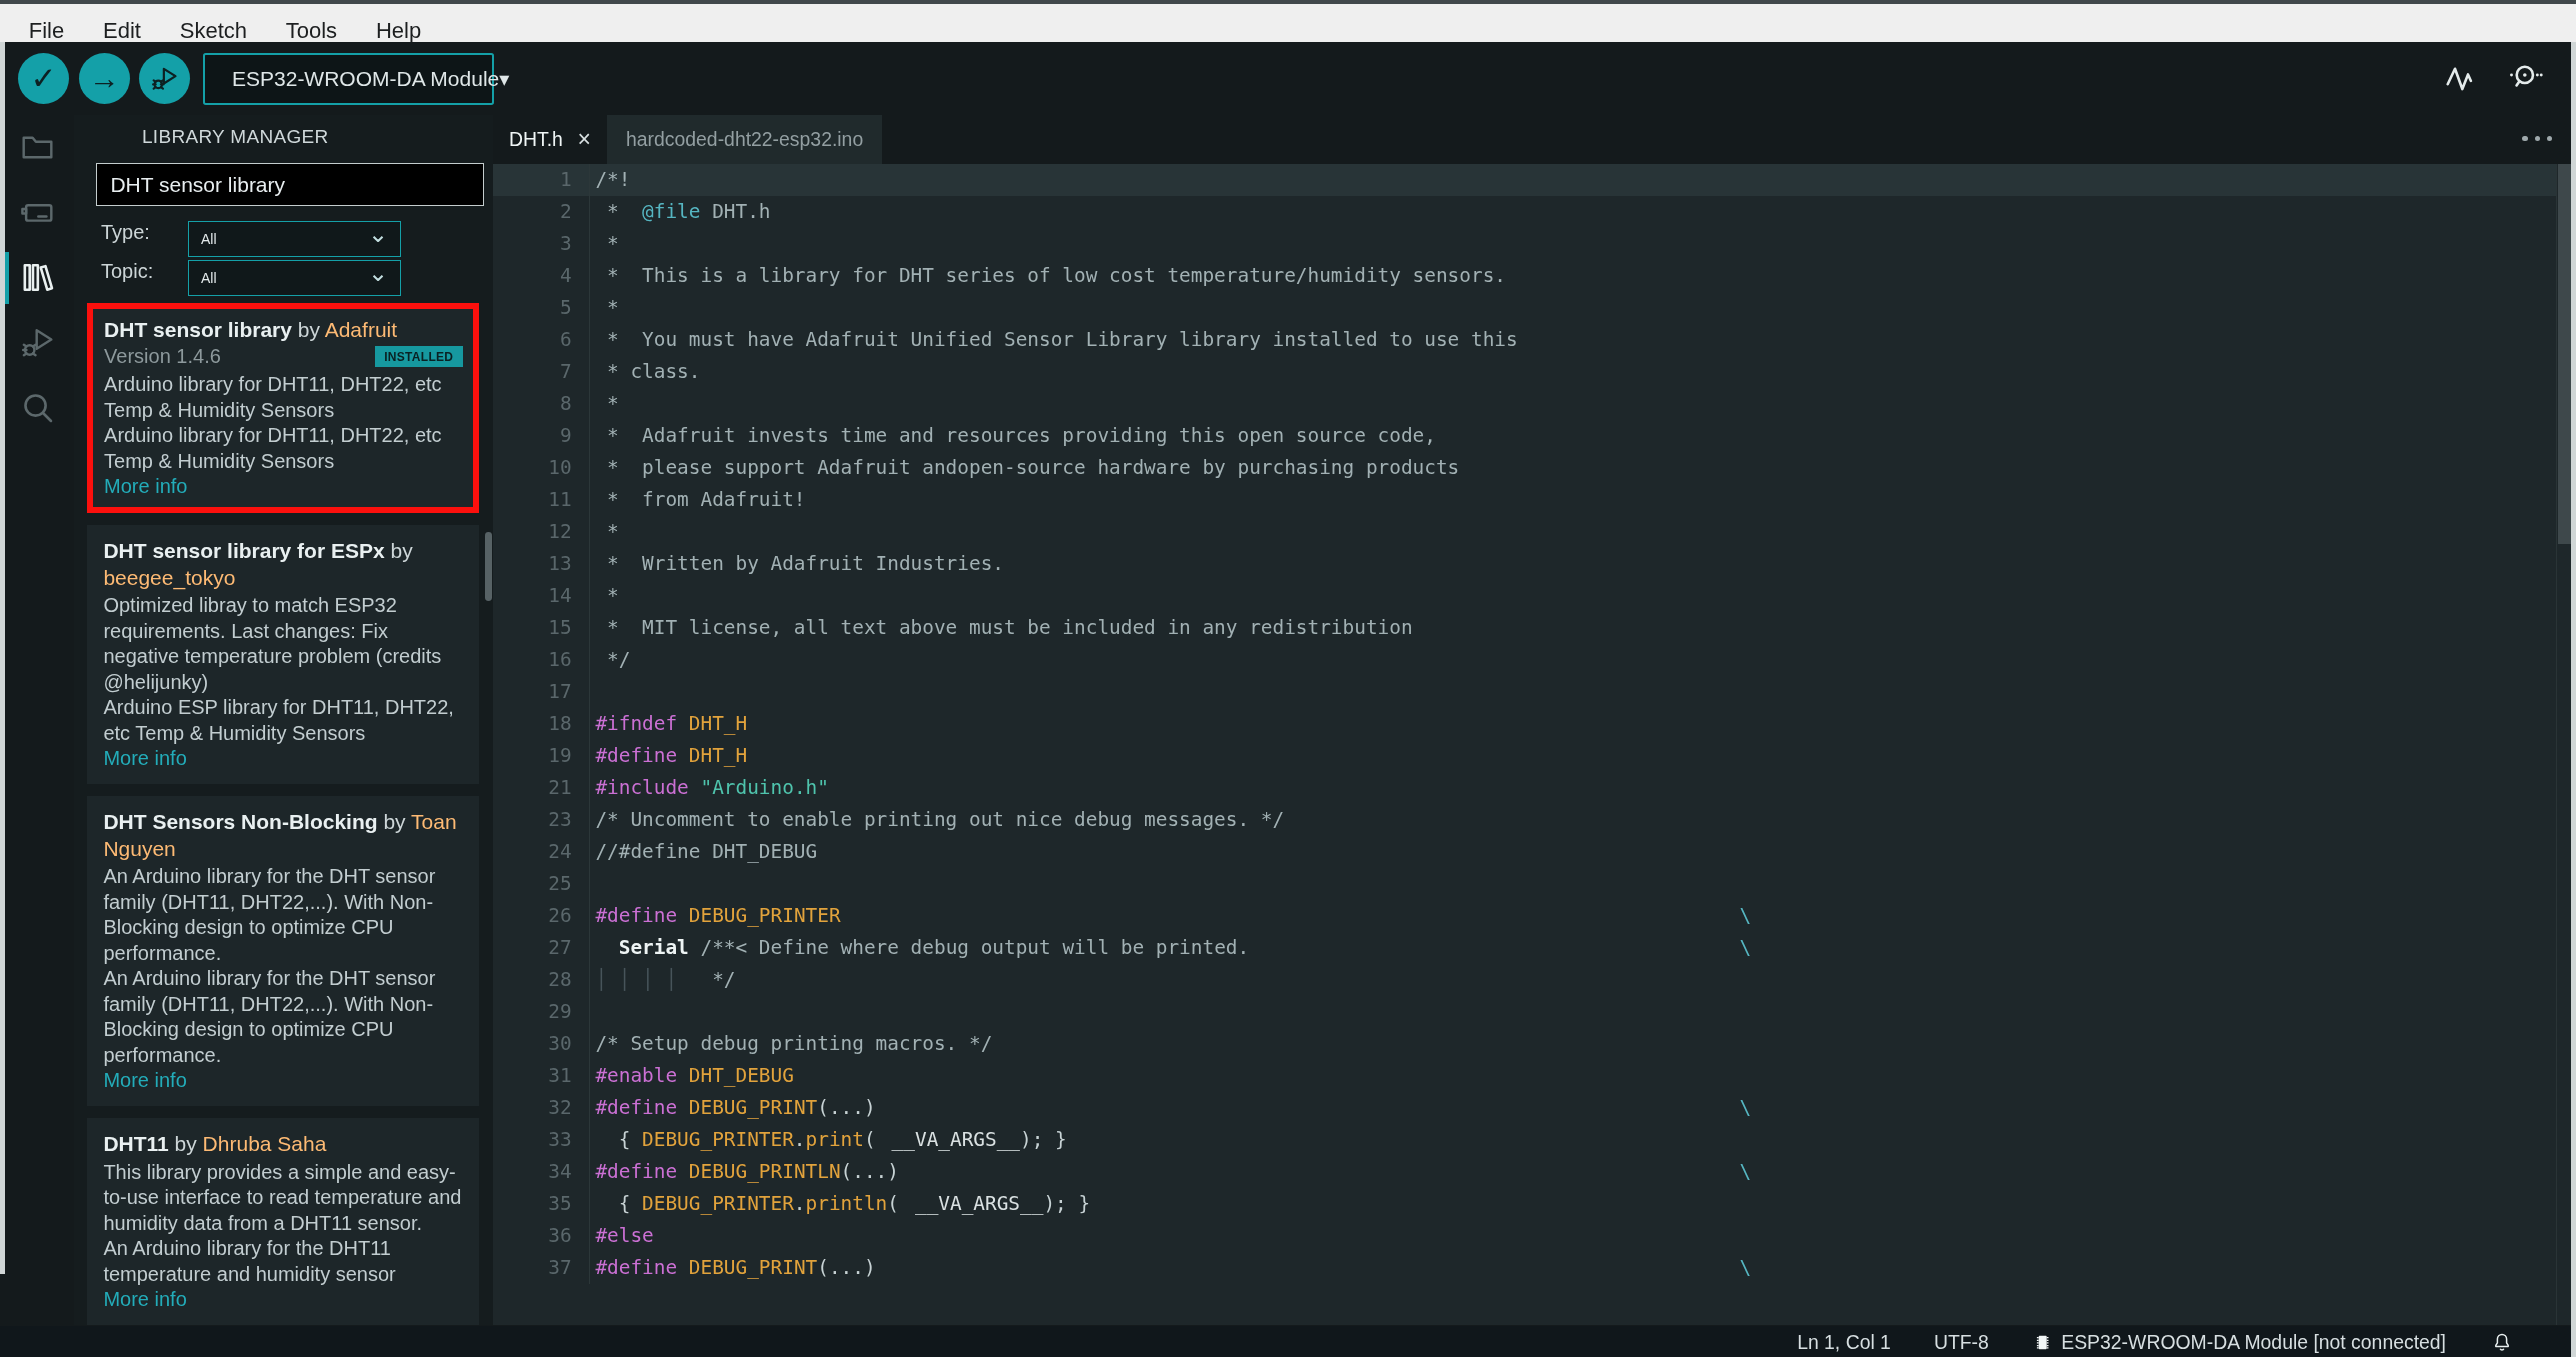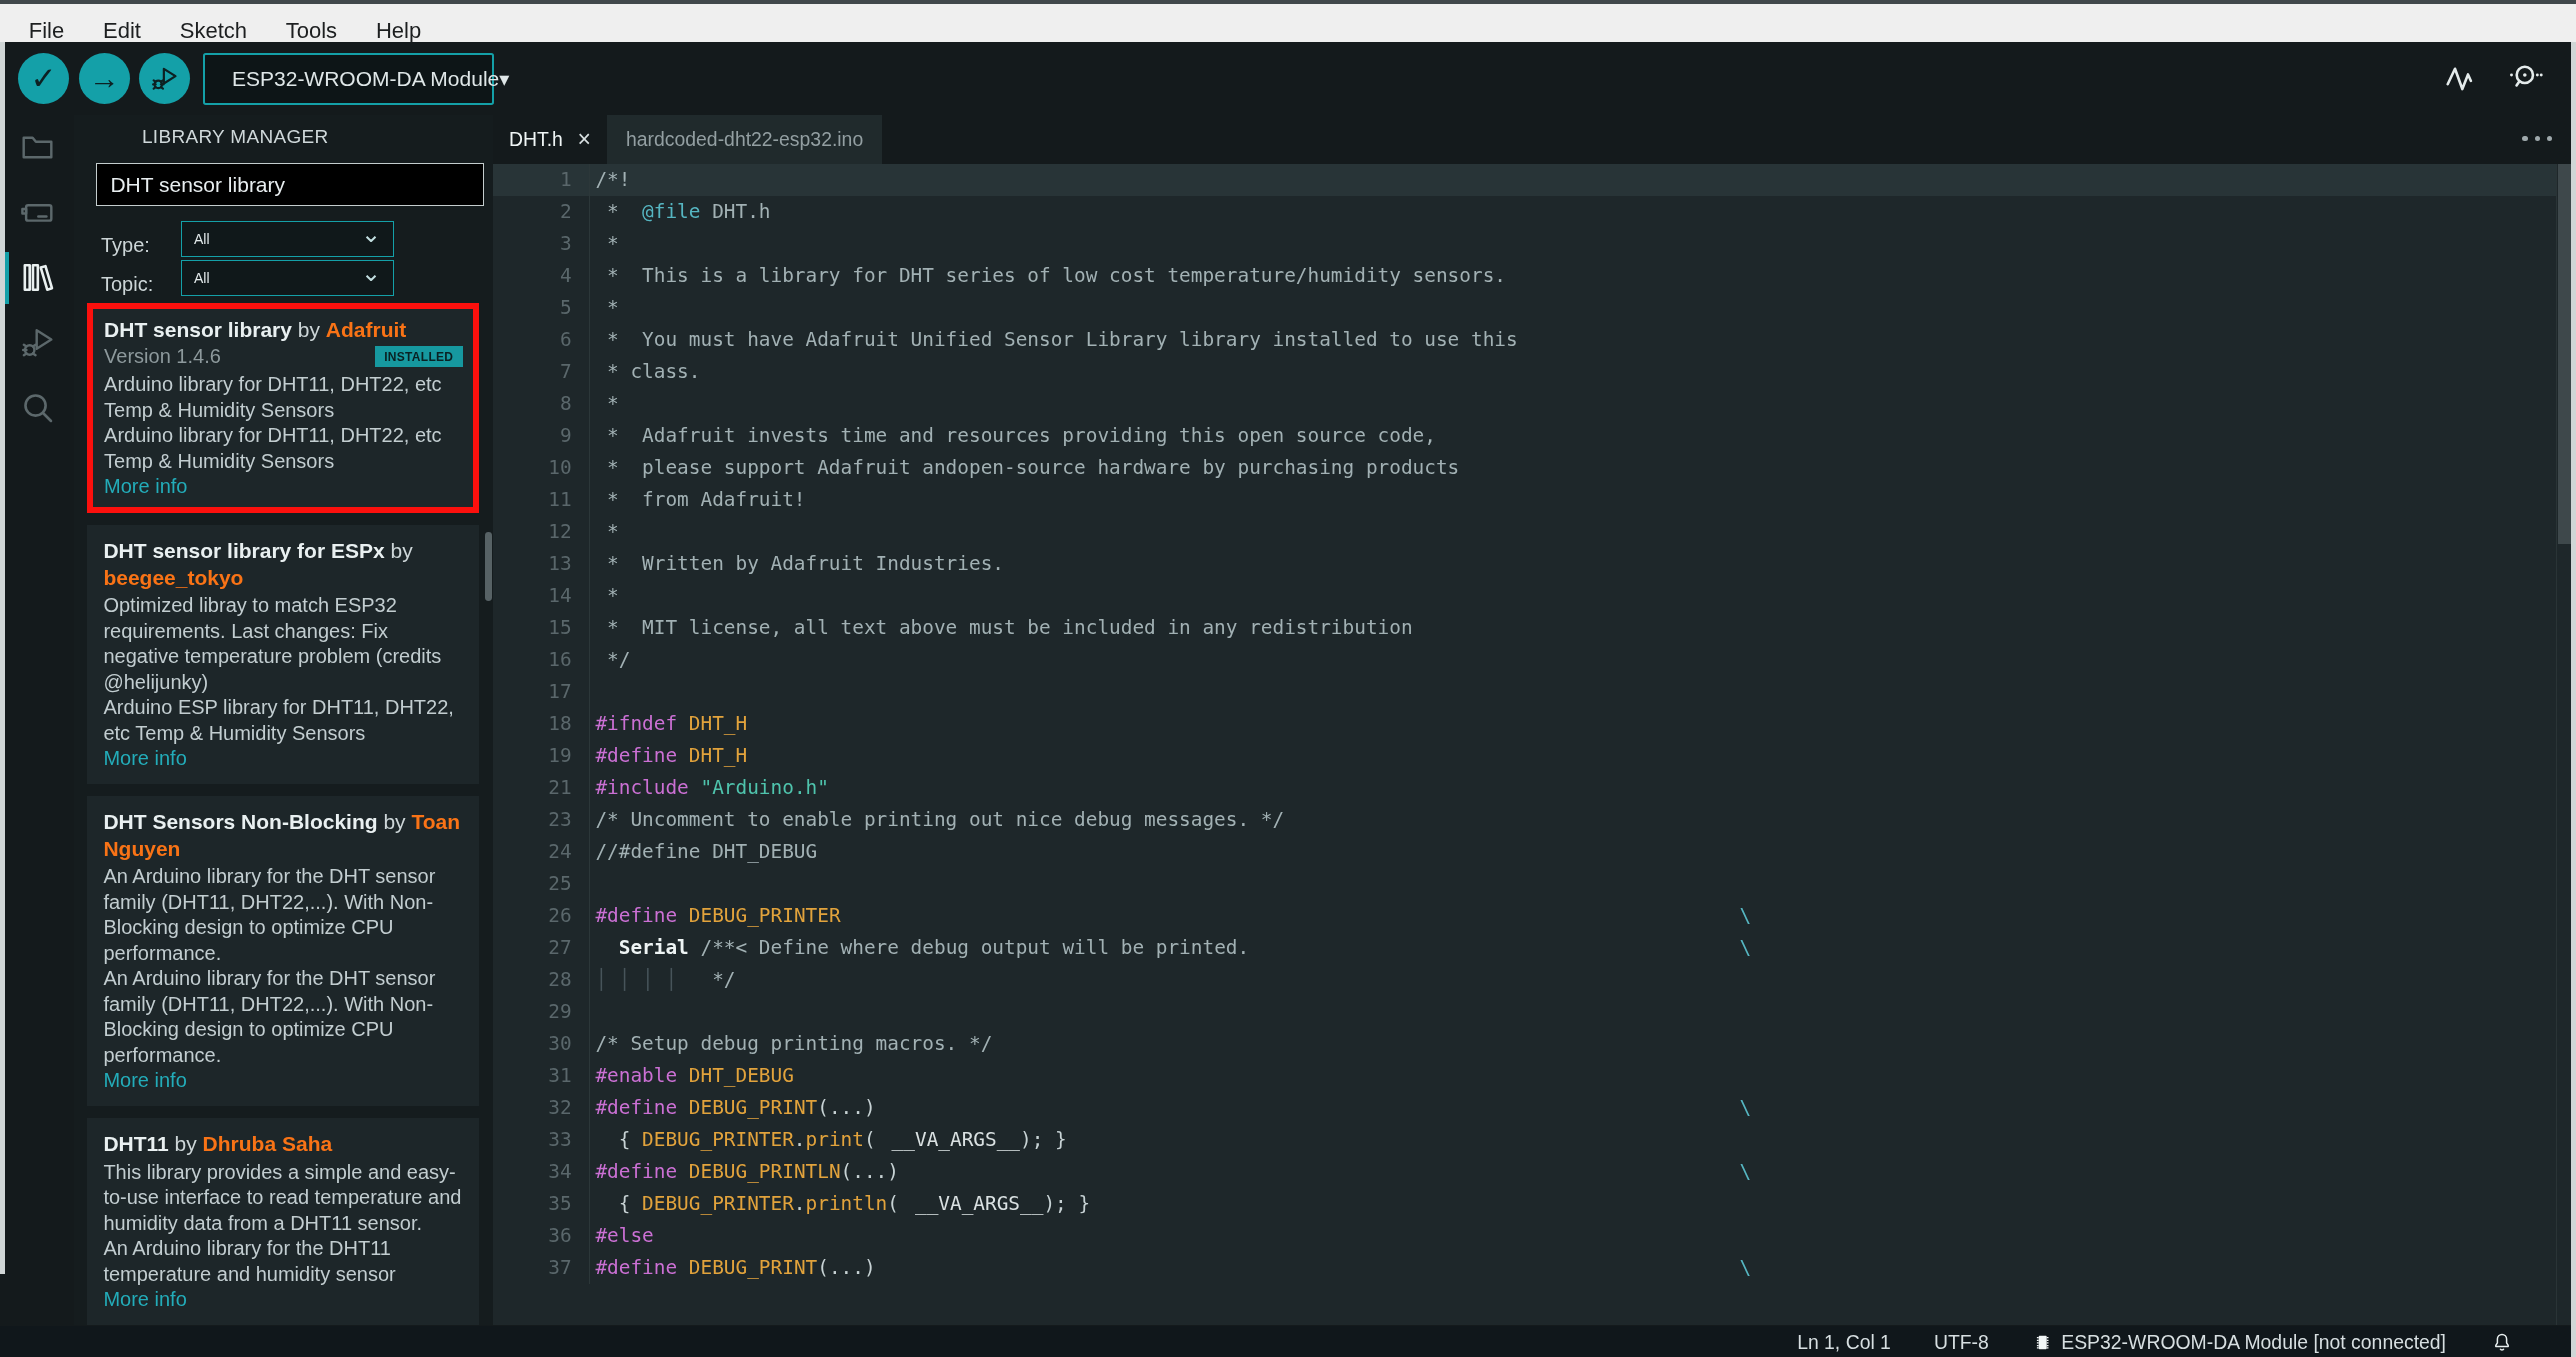--- a/index.html
+++ b/index.html
@@ -45,34 +45,34 @@
   .ab-item.active { color:#e9f0f0; }
   .ab-indicator { position:absolute; left:4.7px; top:6.7px; width:4.7px; height:52px; background:var(--accent_teal); }
 
   
   .panel { width:419px; height:100%; background:#151c1e; flex:none; position:relative; overflow:hidden; }
   .panel-title { position:absolute; left:68px; top:10.7px; font-size:19px; font-weight:500;
     letter-spacing:0.3px; color:#cfd8da; }
   .search-input { position:absolute; left:22px; top:48px; width:388px; height:43px; background:#000;
     border:1.3px solid #c4cdce; color:#e8eef0; font-size:21px; padding:0 13.4px;
     font-family:"Liberation Sans","DejaVu Sans",sans-serif; outline:none; }
-  .filter-row { position:absolute; left:27px; display:flex; align-items:flex-end; }
+  .filter-row { position:absolute; left:27px; display:flex; align-items:flex-start;gap:7px; }
   .row-type { top:106px; } .row-topic { top:145px; }
   .filter-label { font-size:20px; color:#ccd5d7; width:80px; }
   .select { position:relative; left:0; width:213px; height:36px; background:#10181a;
     border:1.3px solid var(--accent_teal); display:flex; align-items:center; padding:0 12px; }
   .select .sel-value { flex:1; font-size:14px; color:#e2e9ea; }
   .select .sel-caret { font-size:24px; color:#c3dfe1; margin-top:-9.4px; }
   .lib-list { position:absolute; left:13.4px; top:188px; width:392px; display:flex; flex-direction:column; gap:12px; }
   .lib-card { background:#1d2629; padding:12px 16px; width:100%; }
   .lib-card.hl { border:6.7px solid var(--highlight_red); padding:6.7px 10.7px; }
   .lib-title { font-size:21px; line-height:27px; margin-bottom:2.7px; }
   .t-name { color:#e9f0f1; font-weight:bold; }
   .t-by { color:#cdd6d8; }
-  .t-author { color:#f97316; font-weight:bold; }
+  .t-author { color:#fdba74; font-weight:normal; }
   .lib-vrow { display:flex; align-items:center; justify-content:space-between; margin:1.3px 0 4px; }
   .lib-version { font-size:20px; color:#8d999c; }
   .lib-badge { background:var(--installed_badge_bg); color:#0a2123; font-size:12px; font-weight:bold;
     padding:3.4px 9.4px; letter-spacing:0.3px; }
   .lib-desc { font-size:20px; line-height:25.5px; color:#c2cdd0; }
   .lib-more { font-size:20px; line-height:25.5px; color:var(--link_teal); text-decoration:none; display:inline-block; }
   .panel-scroll { position:absolute; left:411px; top:417px; width:6.7px; height:69px;
     background:#636f72; border-radius:3.4px; opacity:.85; }
 
   

